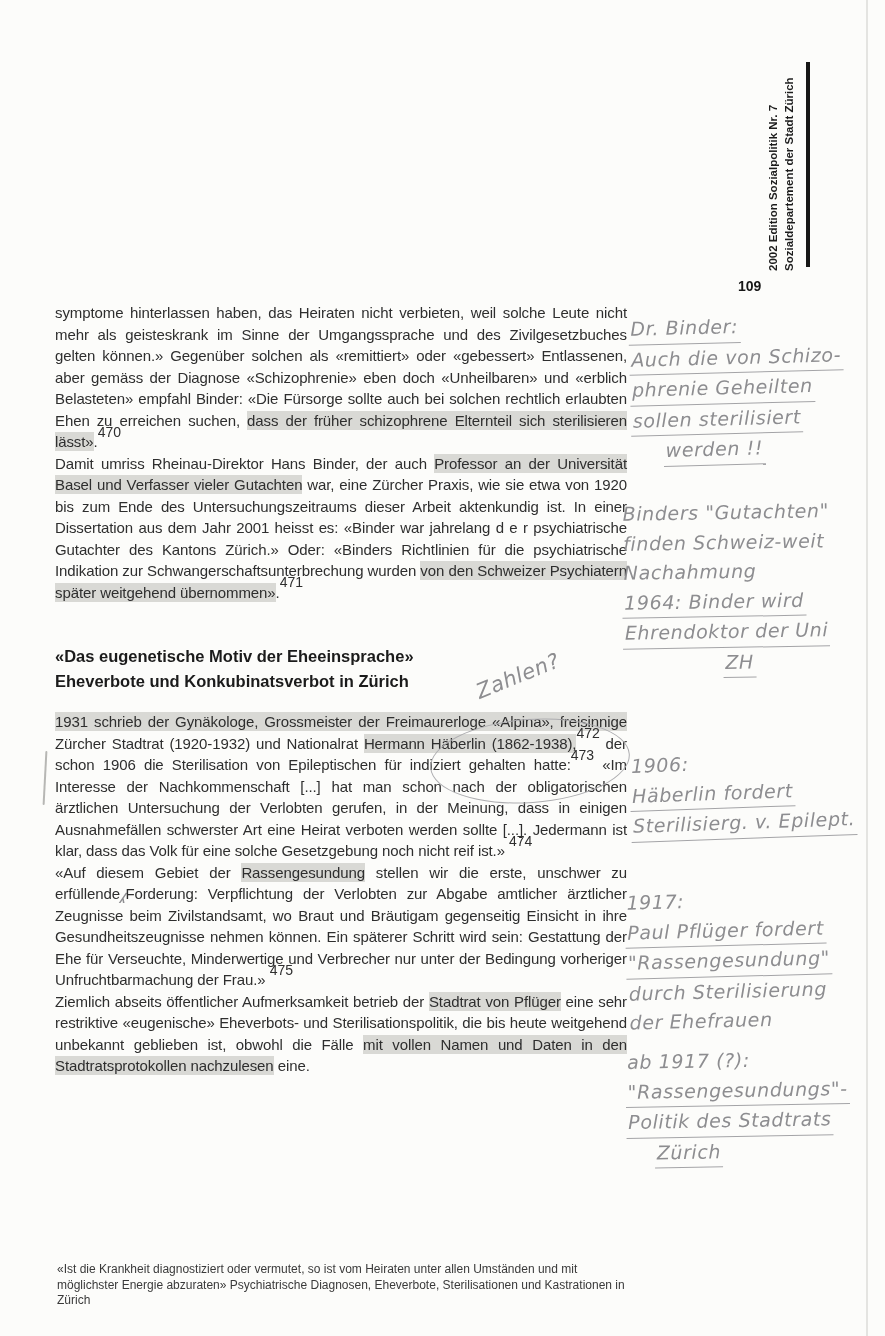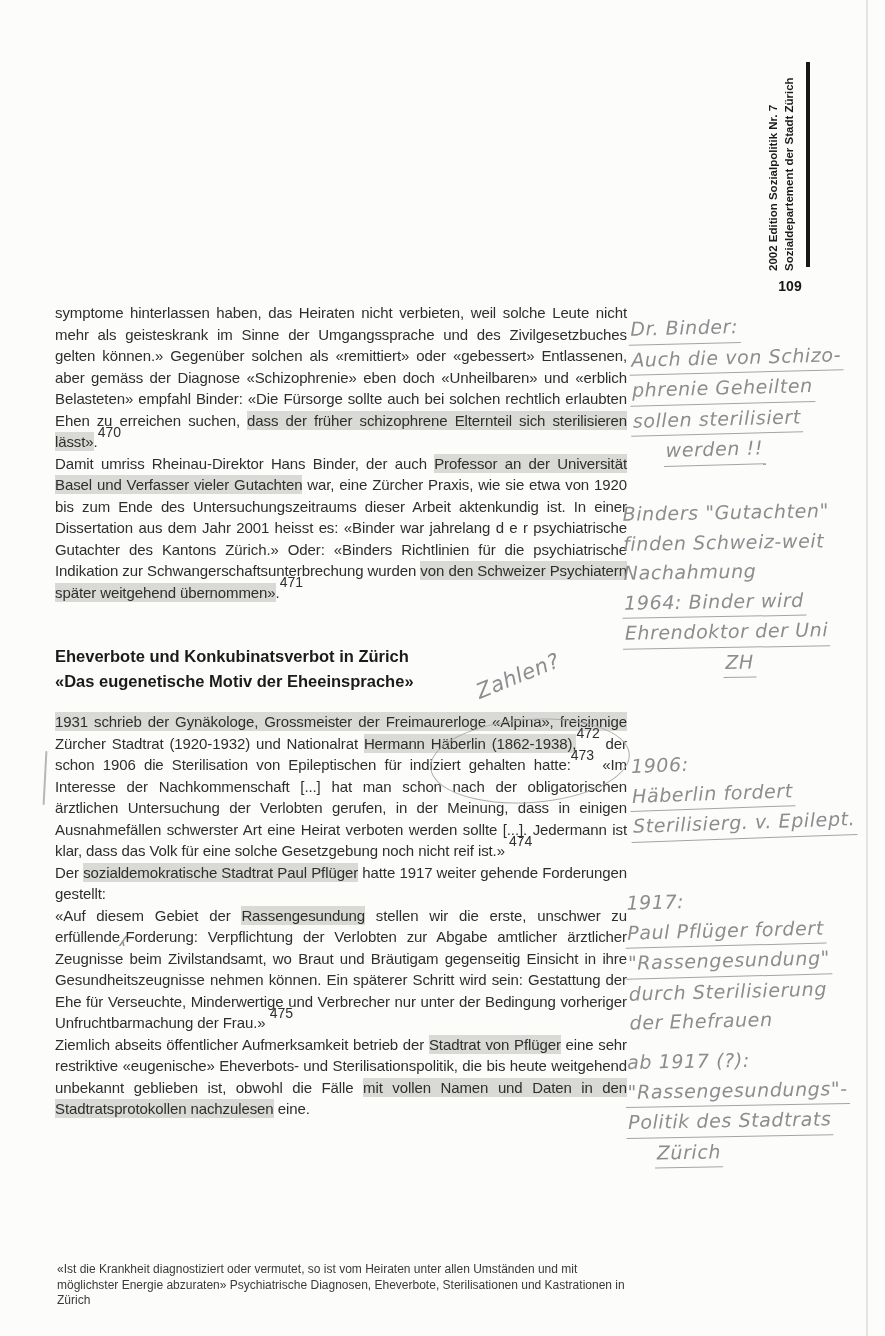--- a/index.html
+++ b/index.html
@@ -10,21 +10,21 @@
     font-family:"Liberation Sans", sans-serif; color:#2e2e2e;
   }
   
   .sidebar-rotated {
     position:absolute; left:677px; top:147px; width:212px; height:36px;
     transform:rotate(-90deg); transform-origin:center;
     font-weight:bold; font-size:11.5px; line-height:16px;
     color:#1c1c1c; white-space:nowrap;
   }
   .sidebar-bar { position:absolute; left:806px; top:62px; width:4px; height:205px; background:#161616; }
-  .page-number { position:absolute; left:770px; top:278px; width:40px; text-align:center; font-weight:bold; font-size:14px; color:#171717; }
+  .page-number { position:absolute; left:738px; top:278px; width:40px; font-weight:bold; font-size:14px; color:#171717; }
   
   .main-col { position:absolute; left:55px; top:302px; width:572px; }
   .main-col p { font-size:15px; line-height:21.5px; text-align:justify; letter-spacing:-0.1px; }
   .main-col sup { font-size:14px; line-height:0; position:relative; top:-4.5px; letter-spacing:0; }
   .hl { background:#d9d9d5; box-decoration-break:clone; -webkit-box-decoration-break:clone; padding:1px 0; }
   .pencil-mark { color:#8d8d90; font-weight:bold; font-style:italic; }
   .heading { margin-top:41px; margin-bottom:17px; font-weight:bold; font-size:16.5px; line-height:25px; color:#1b1b1b; text-align:left; }
   
   .footer { position:absolute; left:57px; top:1262px; width:578px; font-size:12px; line-height:15.5px; color:#3a3a3a; }
   
@@ -59,25 +59,24 @@
     <div>2002 Edition Sozialpolitik Nr. 7</div>
     <div>Sozialdepartement der Stadt Zürich</div>
   </div>
   <div class="sidebar-bar"></div>
   <div class="page-number">109</div>
 
   <div class="main-col">
     <p><span>symptome hinterlassen haben, das Heiraten nicht verbieten, weil solche Leute nicht mehr als geisteskrank im Sinne der Umgangssprache und des Zivilgesetzbuches gelten können.» Gegenüber solchen als «remittiert» oder «gebessert» Entlassenen, aber gemäss der Diagnose «Schizophrenie» eben doch «Unheilbaren» und «erblich Belasteten» empfahl Binder: «Die Fürsorge sollte auch bei solchen rechtlich erlaubten Ehen zu erreichen suchen, </span><span class="hl">dass der früher schizophrene Elternteil sich sterilisieren lässt»</span><span>.</span><sup>470</sup></p>
     <p><span>Damit umriss Rheinau-Direktor Hans Binder, der auch </span><span class="hl">Professor an der Universität Basel und Verfasser vieler Gutachten</span><span> war, eine Zürcher Praxis, wie sie etwa von 1920 bis zum Ende des Untersuchungszeitraums dieser Arbeit aktenkundig ist. In einer Dissertation aus dem Jahr 2001 heisst es: «Binder war jahrelang  d e r  psychiatrische Gutachter des Kantons Zürich.» Oder: «Binders Richtlinien für die psychiatrische Indikation zur Schwangerschaftsunterbrechung wurden </span><span class="hl">von den Schweizer Psychiatern später weitgehend übernommen»</span><span>.</span><sup>471</sup></p>
     <h2 class="heading">
+      <div>«Das eugenetische Motiv der Eheeinsprache»</div>
       <div>Eheverbote und Konkubinatsverbot in Zürich</div>
-      <div>«Das eugenetische Motiv der Eheeinsprache»</div>
     </h2>
     <p><span class="hl">1931 schrieb der Gynäkologe, Grossmeister der Freimaurerloge «Alpina», freisinnige</span><span> Zürcher Stadtrat (1920-1932) und Nationalrat </span><span class="hl">Hermann Häberlin (1862-1938),</span><sup>472</sup><span> der schon 1906 die Sterilisation von Epileptischen für indiziert gehalten hatte:</span><sup>473</sup><span> «Im Interesse der Nachkommenschaft [...] hat man schon nach der obligatorischen ärztlichen Untersuchung der Verlobten gerufen, in der Meinung, dass in einigen Ausnahmefällen schwerster Art eine Heirat verboten werden sollte [...]. Jedermann ist klar, dass das Volk für eine solche Gesetzgebung noch nicht reif ist.» </span><sup>474</sup></p>
-    <p><span>Der </span><span class="hl">sozialdemokratische Stadtrat Paul Pflüger</span><span> hatte 1917 weiter gehende Forderungen gestellt:</span></p>
     <p><span>«Auf diesem Gebiet der </span><span class="hl">Rassengesundung</span><span> stellen wir die erste, unschwer zu erfüllende</span><span class="pencil-mark">⁁</span><span>Forderung: Verpflichtung der Verlobten zur Abgabe amtlicher ärztlicher Zeugnisse beim Zivilstandsamt, wo Braut und Bräutigam gegenseitig Einsicht in ihre Gesundheitszeugnisse nehmen können. Ein späterer Schritt wird sein: Gestattung der Ehe für Verseuchte, Minderwertige und Verbrecher nur unter der Bedingung vorheriger Unfruchtbarmachung der Frau.» </span><sup>475</sup></p>
     <p><span>Ziemlich abseits öffentlicher Aufmerksamkeit betrieb der </span><span class="hl">Stadtrat von Pflüger</span><span> eine sehr restriktive «eugenische» Eheverbots- und Sterilisationspolitik, die bis heute weitgehend unbekannt geblieben ist, obwohl die Fälle </span><span class="hl">mit vollen Namen und Daten in den Stadtratsprotokollen nachzulesen</span><span> eine.</span></p>
   </div>
 
   <div class="hw note-binder">
       <div class="hw-line u">Dr. Binder:</div>
       <div class="hw-line u">Auch die von Schizo-</div>
       <div class="hw-line u">phrenie Geheilten</div>
       <div class="hw-line u">sollen sterilisiert</div>
       <div class="hw-line u" style="margin-left: 32px;">werden !!</div>

